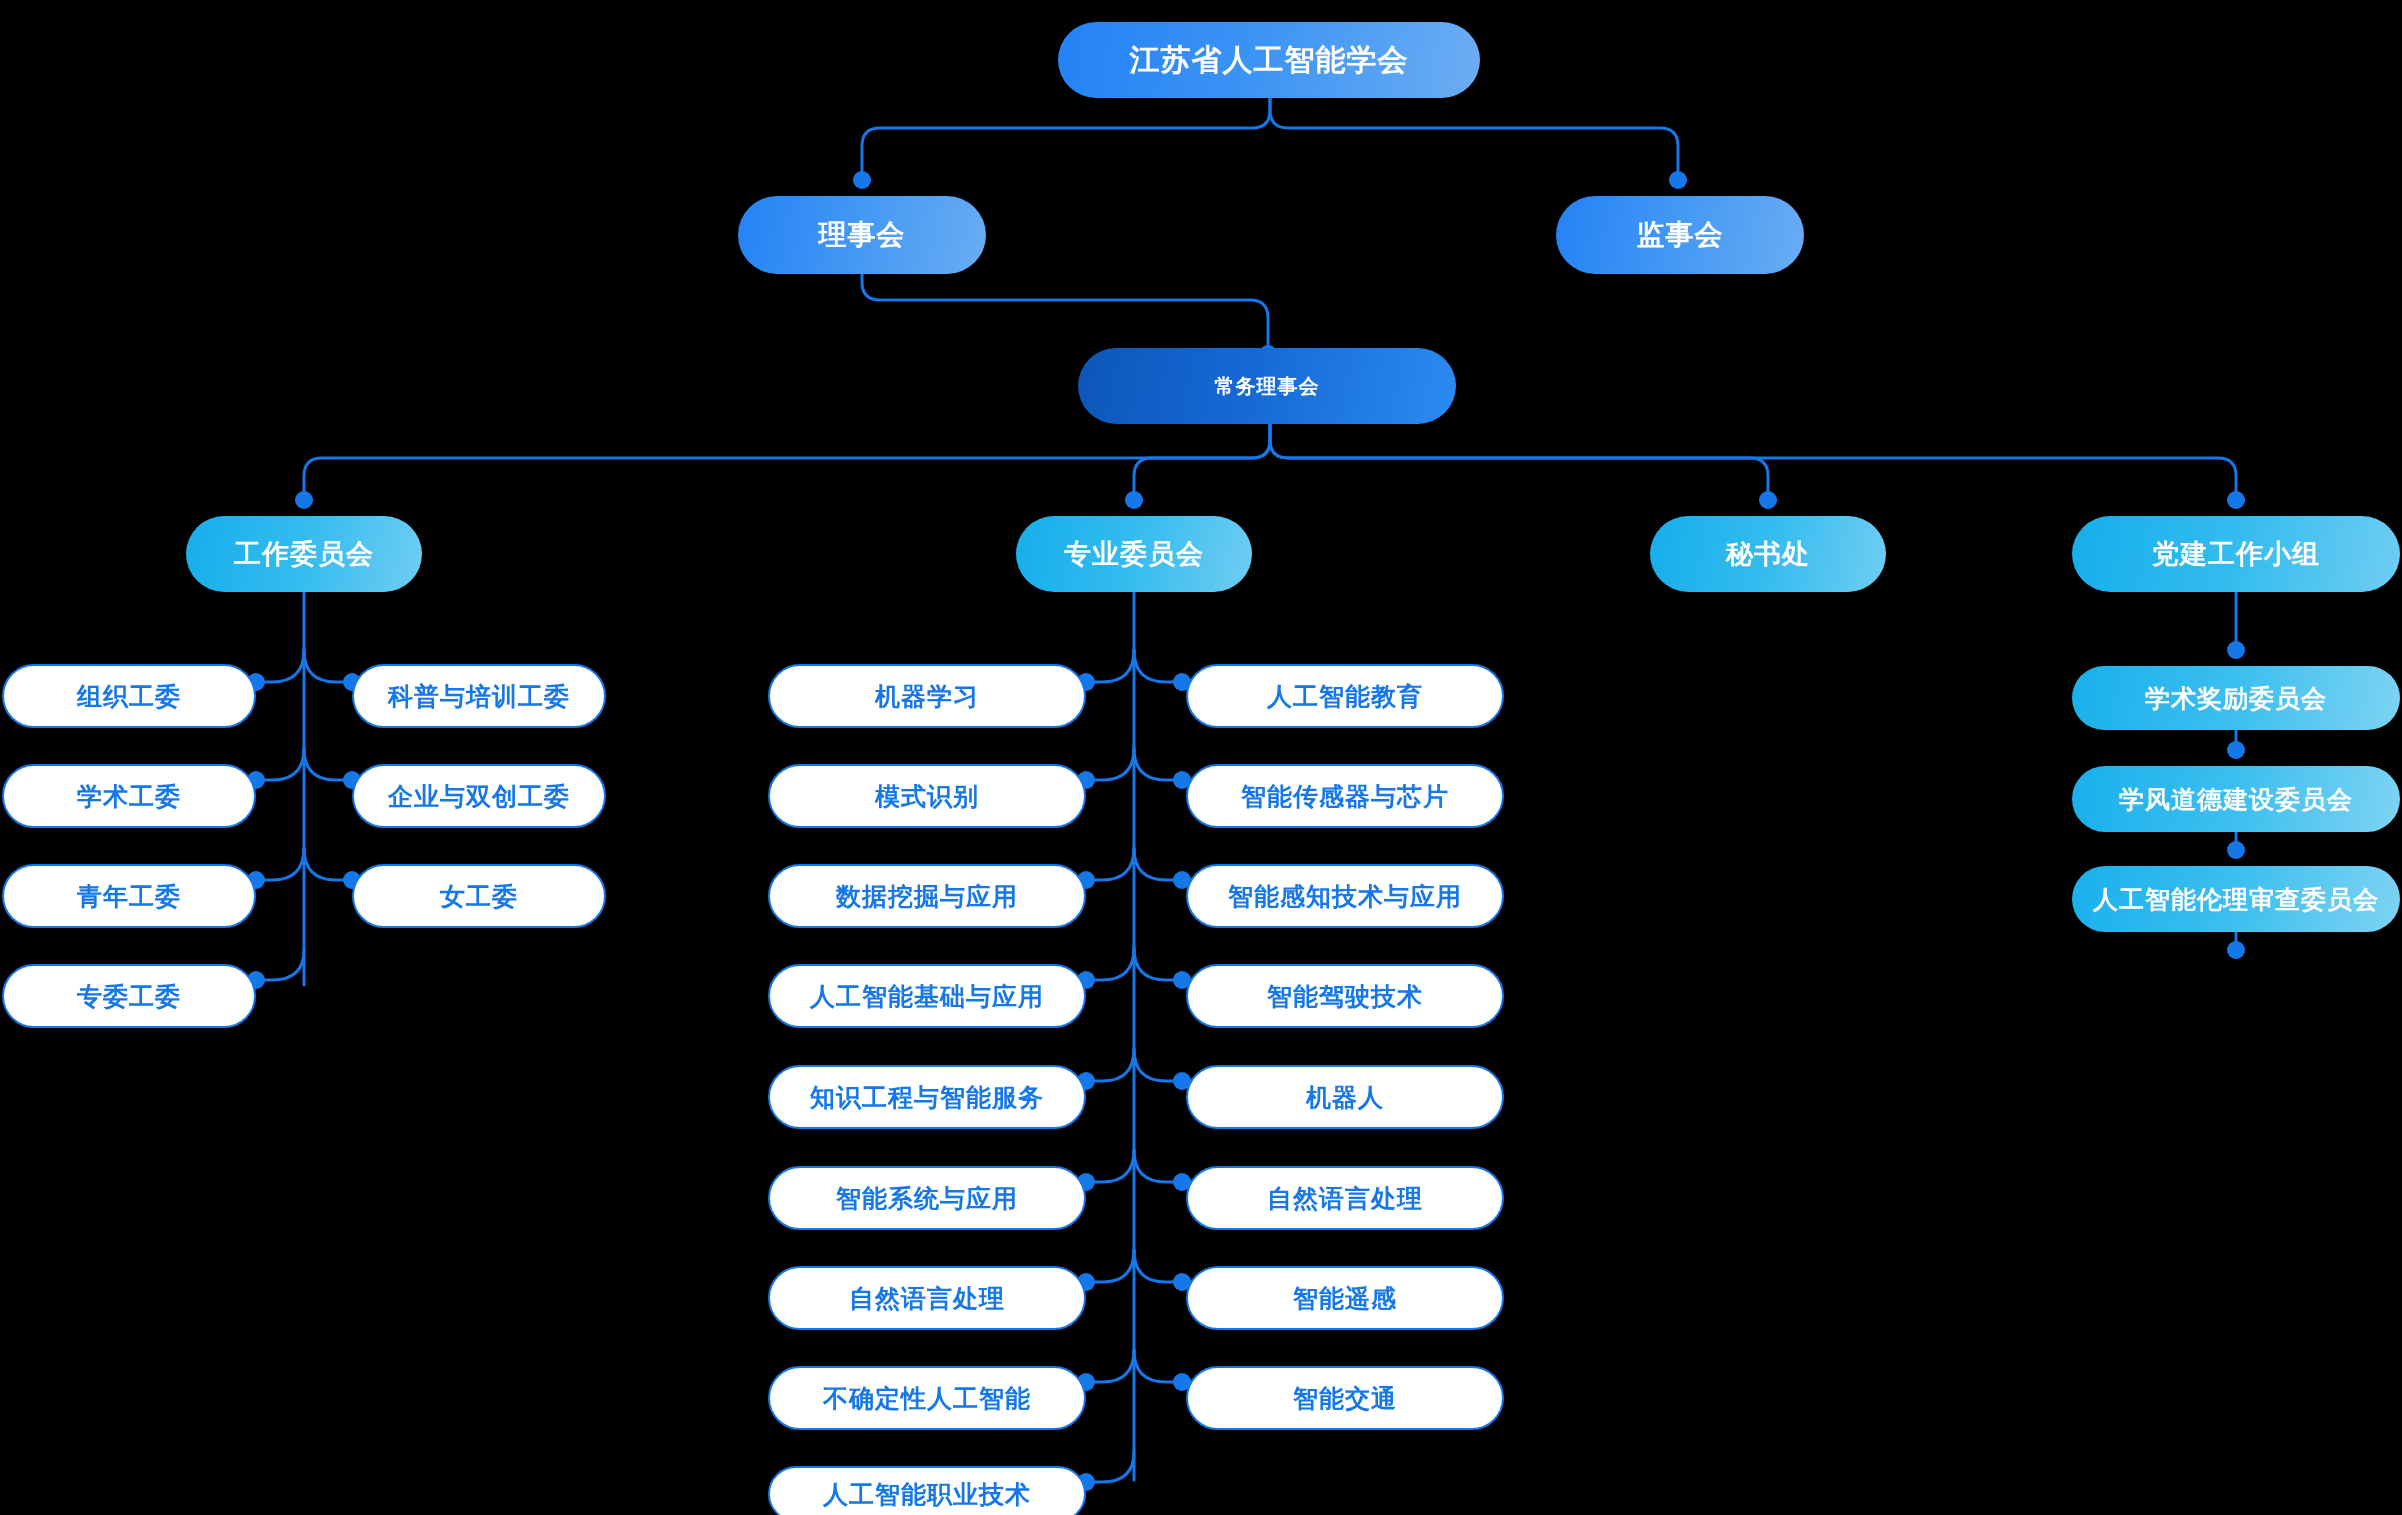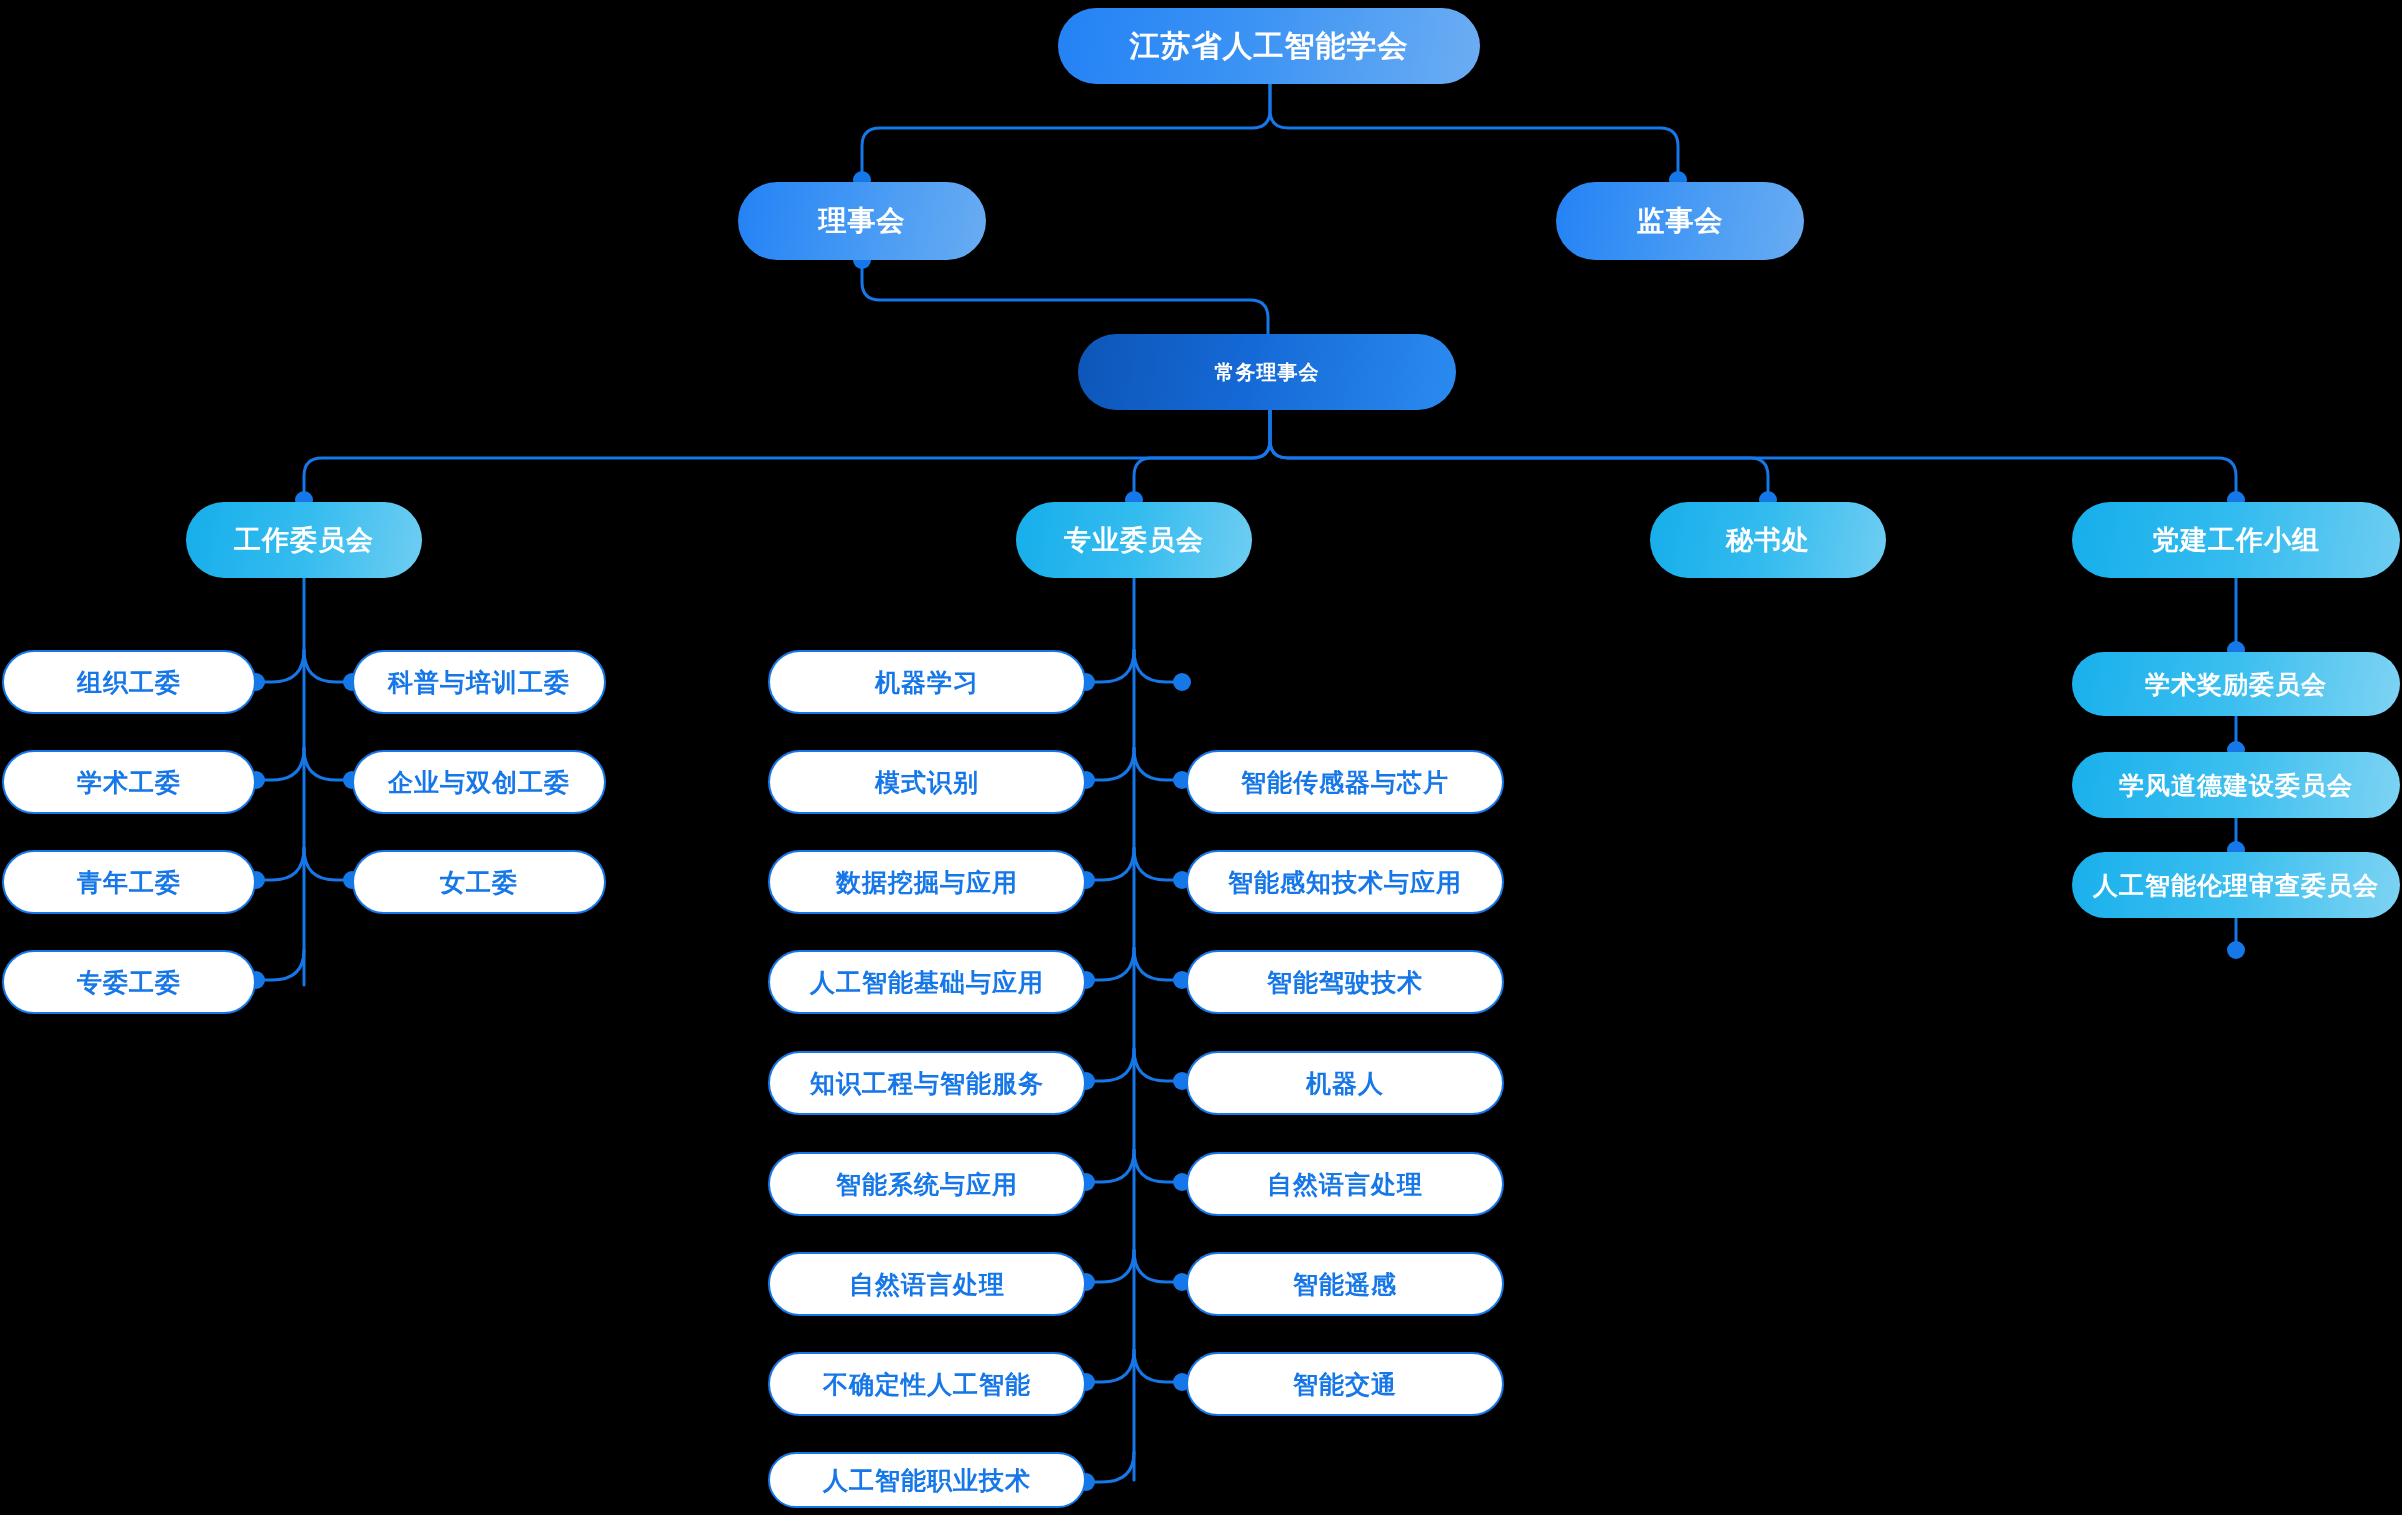--- a/index.html
+++ b/index.html
@@ -43,20 +43,21 @@
     position: absolute;
     box-sizing: border-box;
     display: flex;
     align-items: center;
     justify-content: center;
     text-align: center;
     white-space: nowrap;
     line-height: 1;
     border-radius: 999px;
     letter-spacing: 1px;
+    margin-top: 14px;
   }
 
   
   .node-root {
     background: linear-gradient(100deg, #2382F5 0%, #3B93F4 45%, #6CADF3 100%);
     color: #FFFFFF;
     font-weight: bold;
     font-size: 30px;
   }
   .node-l2 {
@@ -222,20 +223,21 @@
   <div class="node node-leaf" style="left:768px; top:650px;  width:318px; height:64px;">机器学习</div>
   <div class="node node-leaf" style="left:768px; top:750px;  width:318px; height:64px;">模式识别</div>
   <div class="node node-leaf" style="left:768px; top:850px;  width:318px; height:64px;">数据挖掘与应用</div>
   <div class="node node-leaf" style="left:768px; top:1051px; width:318px; height:64px;">知识工程与智能服务</div>
   <div class="node node-leaf" style="left:768px; top:950px;  width:318px; height:64px;">人工智能基础与应用</div>
   <div class="node node-leaf" style="left:768px; top:1152px; width:318px; height:64px;">智能系统与应用</div>
   <div class="node node-leaf" style="left:768px; top:1252px; width:318px; height:64px;">自然语言处理</div>
   <div class="node node-leaf" style="left:768px; top:1352px; width:318px; height:64px;">不确定性人工智能</div>
   <div class="node node-leaf" style="left:768px; top:1452px; width:318px; height:56px;">人工智能职业技术</div>
 
+  <div class="node node-leaf" style="left:1186px; top:650px;  width:318px; height:64px;">人工智能教育</div>
   <div class="node node-leaf" style="left:1186px; top:750px;  width:318px; height:64px;">智能传感器与芯片</div>
   <div class="node node-leaf" style="left:1186px; top:850px;  width:318px; height:64px;">智能感知技术与应用</div>
   <div class="node node-leaf" style="left:1186px; top:950px;  width:318px; height:64px;">智能驾驶技术</div>
   <div class="node node-leaf" style="left:1186px; top:1051px; width:318px; height:64px;">机器人</div>
   <div class="node node-leaf" style="left:1186px; top:1152px; width:318px; height:64px;">自然语言处理</div>
   <div class="node node-leaf" style="left:1186px; top:1252px; width:318px; height:64px;">智能遥感</div>
   <div class="node node-leaf" style="left:1186px; top:1352px; width:318px; height:64px;">智能交通</div>
 
   <div class="node node-party" style="left:2072px; top:652px; width:328px; height:64px;">学术奖励委员会</div>
   <div class="node node-party" style="left:2072px; top:752px; width:328px; height:66px;">学风道德建设委员会</div>

